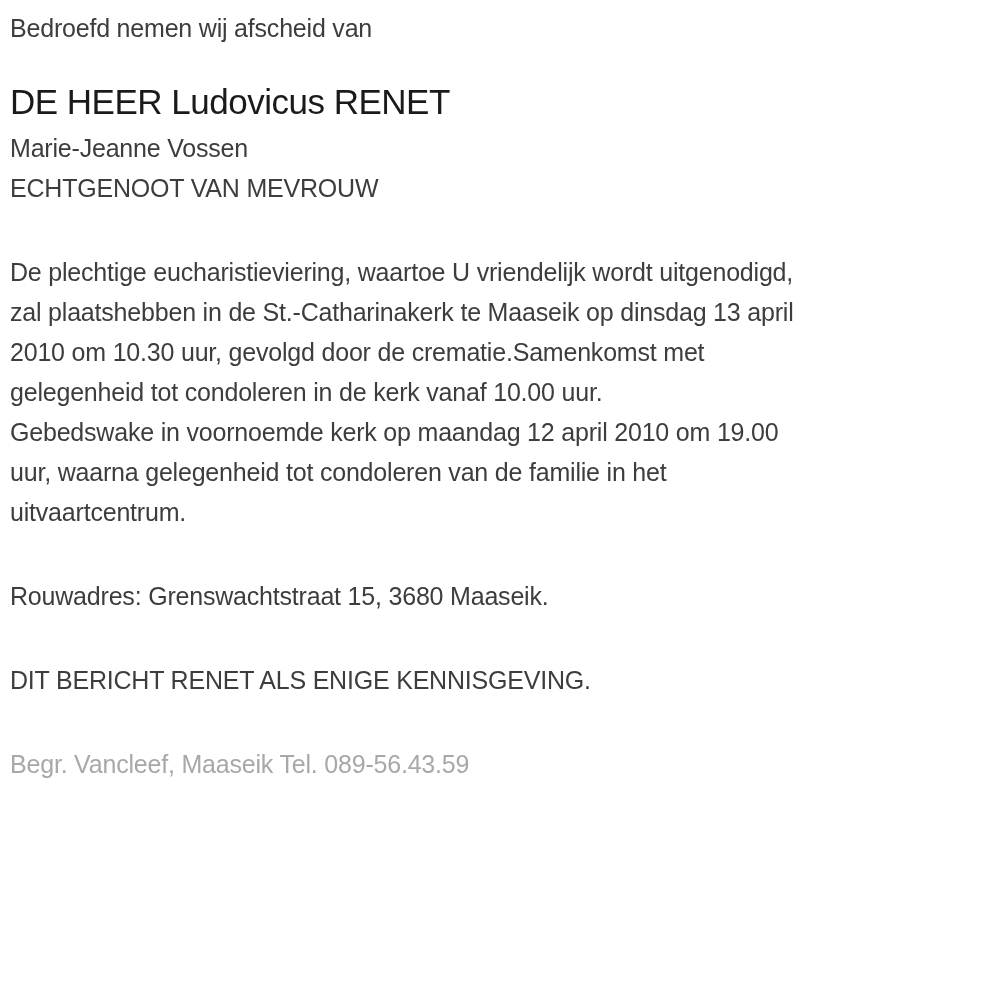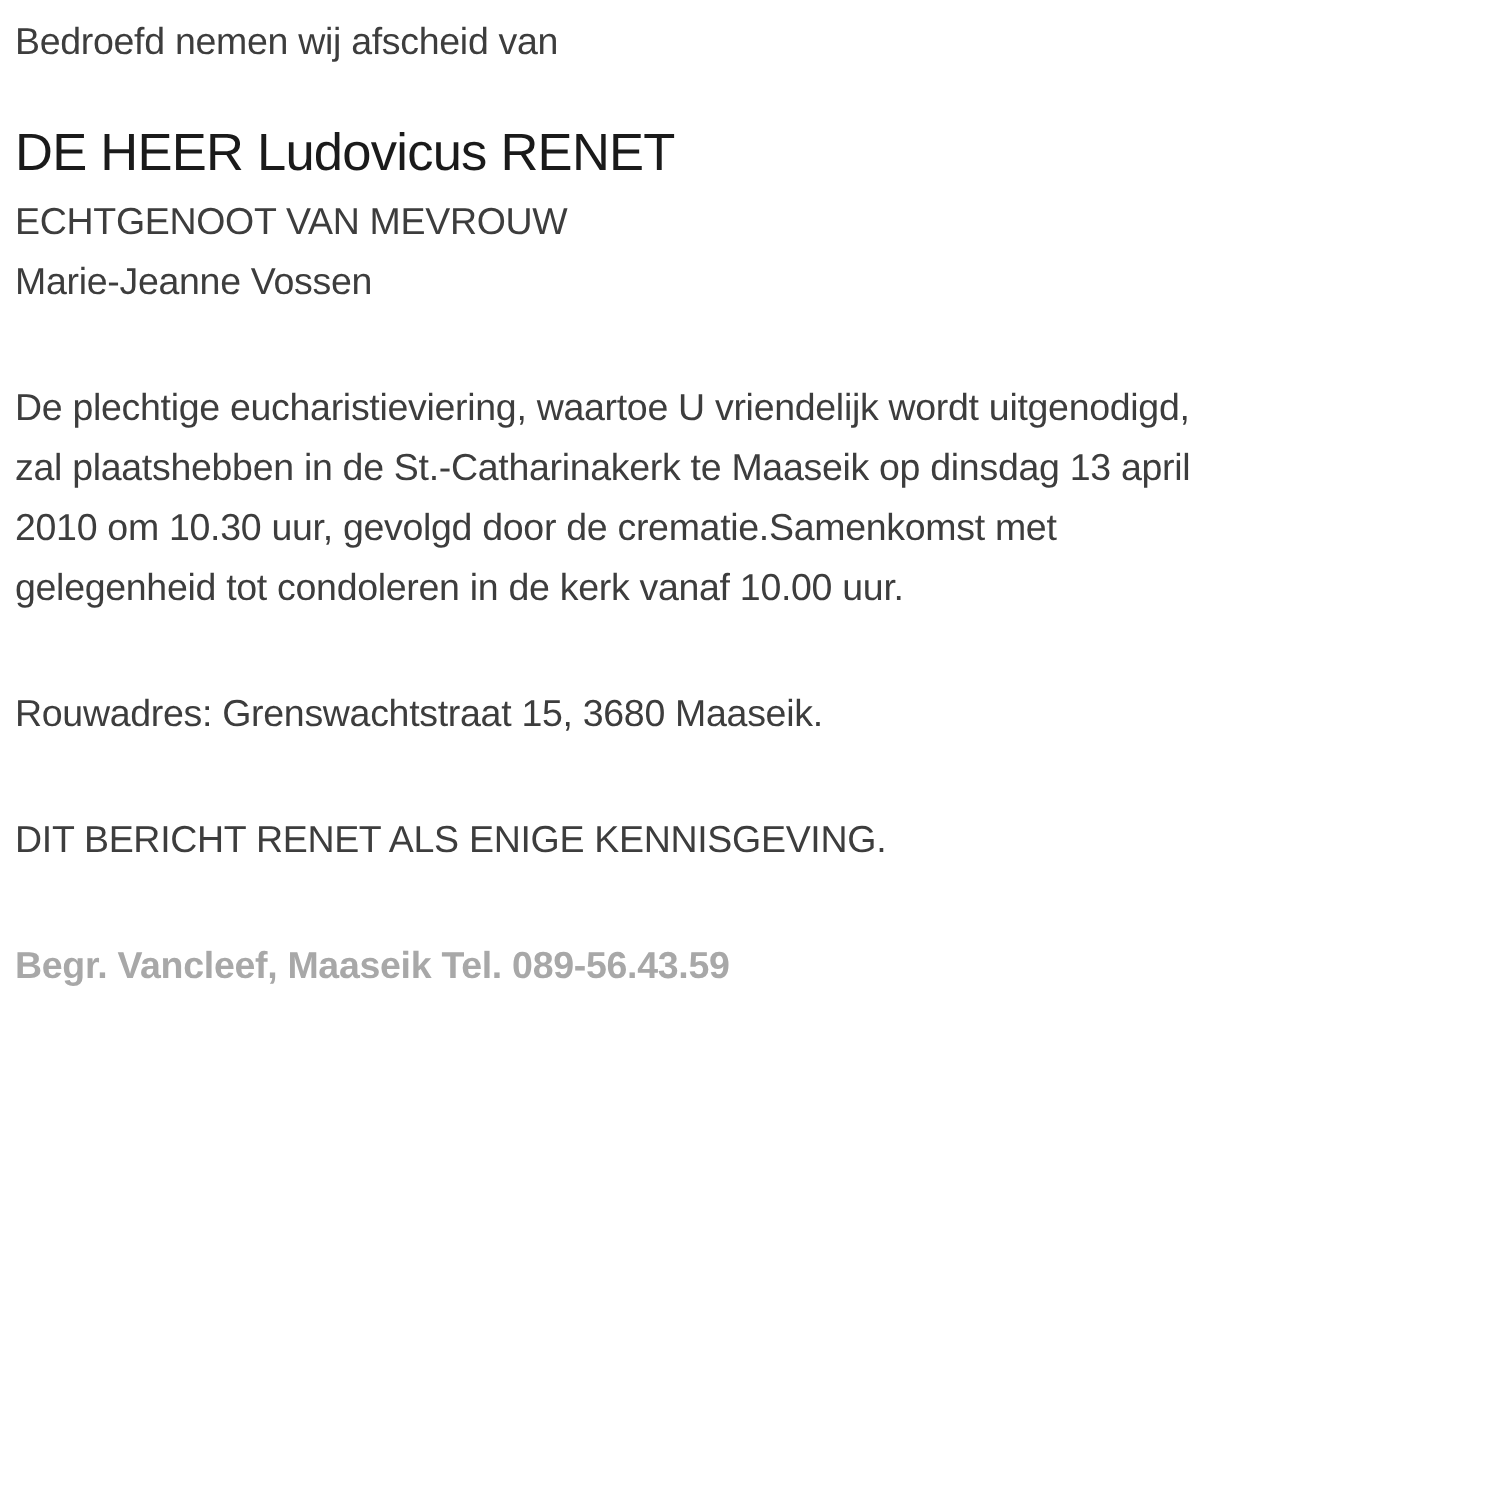--- a/index.html
+++ b/index.html
@@ -30,38 +30,38 @@
     font-weight: 400;
     color: #1a1a1a;
     margin-top: 28px !important;
     letter-spacing: -0.5px;
   }
   .gap {
     margin-top: 44px !important;
   }
   .footer {
     color: #a8a8a8;
-    font-weight: bold;
   }
 </style>
 </head>
 <body>
 
 <div class="page">
   <p>Bedroefd nemen wij afscheid van</p>
 
   <h1 class="title">DE HEER Ludovicus RENET</h1>
 
+  <p>Marie-Jeanne Vossen</p>
+
   <p>ECHTGENOOT VAN MEVROUW</p>
-
-  <p>Marie-Jeanne Vossen</p>
 
 
   <div class="gap">
     <p>De plechtige eucharistieviering, waartoe U vriendelijk wordt uitgenodigd, zal plaatshebben in de St.-Catharinakerk te Maaseik op dinsdag 13 april 2010 om 10.30 uur, gevolgd door de crematie.Samenkomst met gelegenheid tot condoleren in de kerk vanaf 10.00 uur.</p>
+    <p>Gebedswake in voornoemde kerk op maandag 12 april 2010 om 19.00 uur, waarna gelegenheid tot condoleren van de familie in het uitvaartcentrum.</p>
   </div>
 
   <p class="gap">Rouwadres: Grenswachtstraat 15, 3680 Maaseik.</p>
 
   <p class="gap">DIT BERICHT RENET ALS ENIGE KENNISGEVING.</p>
 
   <p class="gap footer">Begr. Vancleef, Maaseik Tel. 089-56.43.59</p>
 </div>
 
 </body></html>

